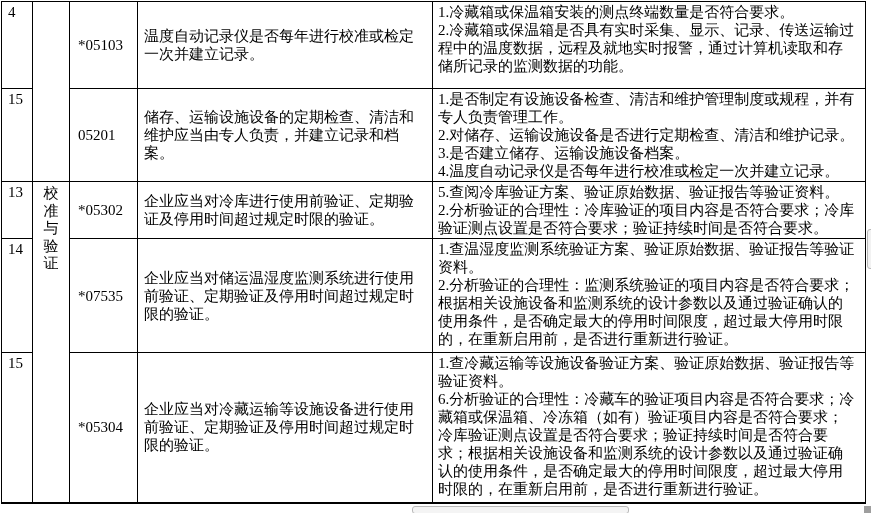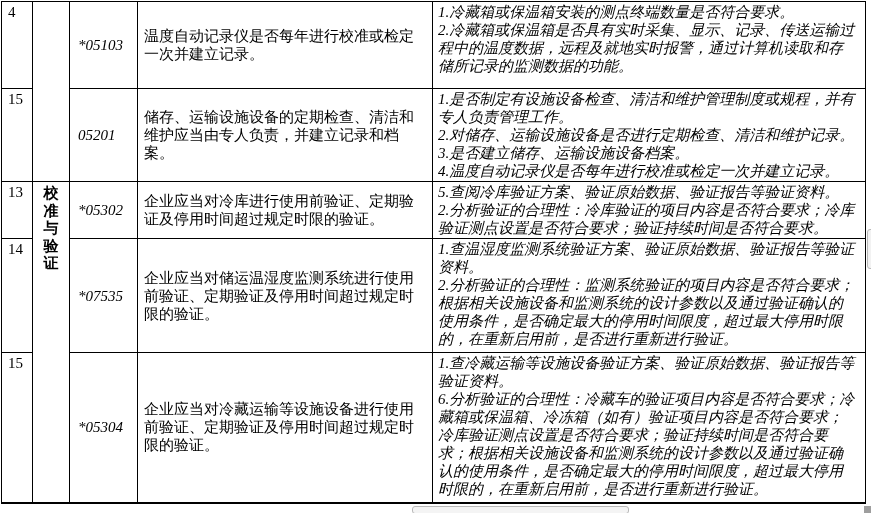--- a/index.html
+++ b/index.html
@@ -29,39 +29,36 @@
     overflow: hidden;
   }
   td.num {
     vertical-align: top;
     padding: 1px 2px 0 6px;
   }
   td.cat {
     vertical-align: top;
     padding-top: 3px;
     text-align: center;
-    font-weight: bold;
   }
   td.cat .vtext {
     width: 1em;
     margin: 0 auto;
     word-break: break-all;
     line-height: 17.5px;
   }
   td.code {
     padding-left: 8px;
-    font-style: italic;
   }
   td.req {
     padding: 2px 6px;
   }
   td.checks {
     vertical-align: top;
     padding: 1px 10px 1px 5px;
-    font-style: italic;
   }
   td.checks div { display: block; }
   
   .v-scroll-thumb {
     position: absolute;
     left: 867px; top: 229px;
     width: 7px; height: 38px;
     background: #f2f2f2;
     border: 1px solid #b9b9b9;
     border-radius: 3px;

